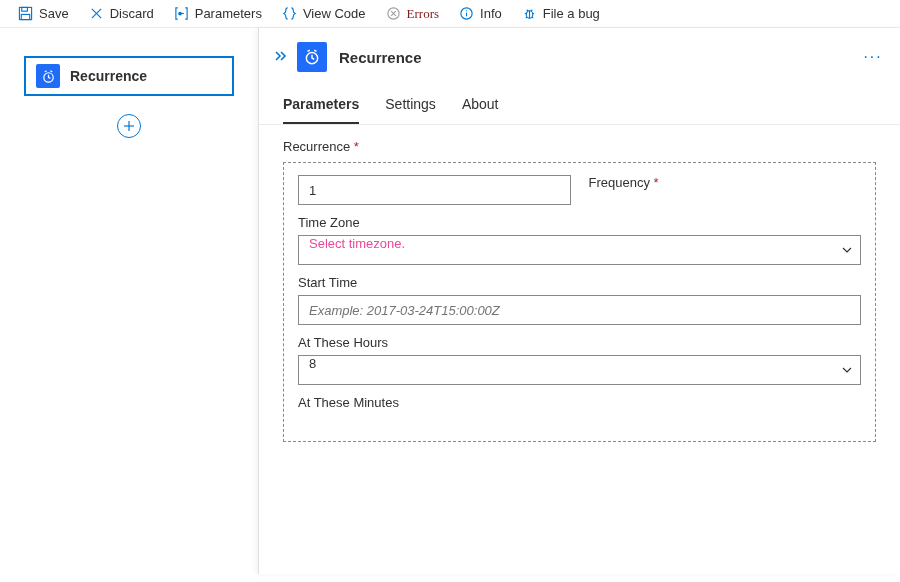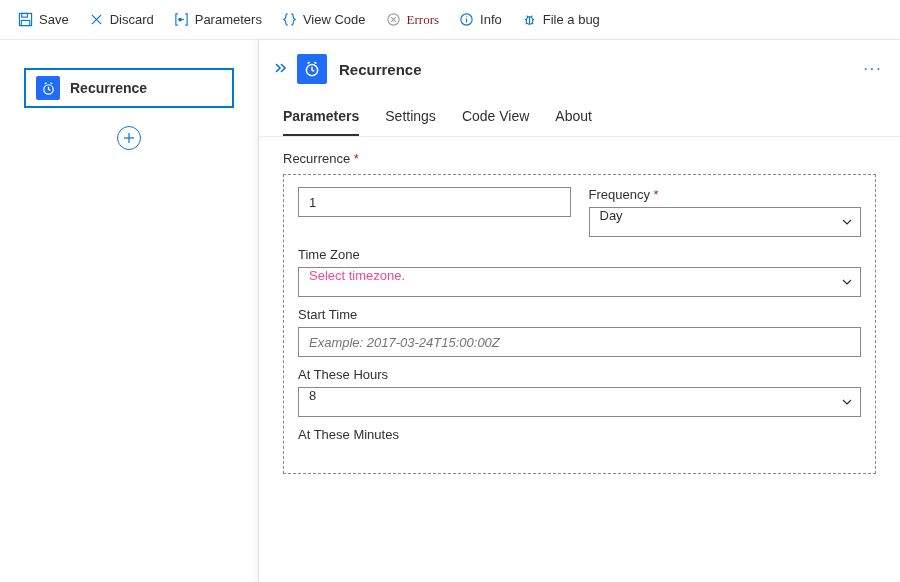--- a/index.html
+++ b/index.html
@@ -1,19 +1,19 @@
 <!DOCTYPE html>
 <html><head>
 <meta charset="utf-8">
 <style>
 * { box-sizing: border-box; margin: 0; padding: 0; font-family: "Segoe UI", Arial, sans-serif; }
 body { width: 900px; height: 582px; background: #fff; color: #323130; font-size: 13px; overflow: hidden; }
 
 
-.toolbar { display: flex; align-items: center; height: 40px; padding: 0 10px; gap: 4px; border-bottom: 1px solid #edebe9; }
+.toolbar { display: flex; align-items: center; height: 28px; padding: 0 10px; gap: 4px; border-bottom: 1px solid #edebe9; }
 .tbtn { display: inline-flex; align-items: center; gap: 6px; height: 28px; padding: 0 8px; color: #0078d4; cursor: pointer; font-size: 13px; }
 .tbtn.disabled { color: #a19f9d; }
 .tbtn svg { width: 15px; height: 15px; }
 .tbtn .lbl { color: #323130; }
 .tbtn.disabled .lbl { color: #7f1d1d; font-family: Liberation Serif, serif; }
 
 
 .main { display: flex; height: calc(100% - 36px); }
 .canvas { width: 258px; padding: 28px 24px; position: relative; }
 .node { display: flex; align-items: center; border: 2px solid #0078d4; height: 40px; padding: 0 10px; background: #fff; }
@@ -161,40 +161,33 @@
             <path d="M12 3l-2-1"></path>
           </svg>
       </div>
       <span class="panel-title">Recurrence</span>
       <span class="ellipsis">···</span>
     </div>
 
     <div class="tabs">
       <div class="tab active">Parameters</div>
       <div class="tab">Settings</div>
-      <div class="tab">Code View</div>
       <div class="tab">About</div>
     </div>
 
     <div class="body">
       <div class="section-title req">Recurrence</div>
 
       <div class="dashed-group">
         <div class="row">
           <div class="field">
             <div class="ctl"><input class="inp" value="1" style=""></div>
           </div>
           <div class="field">
             <span class="flabel req">Frequency</span>
-            <div class="ctl">
-              <div class="inp sel"><span>Day</span></div>
-              <svg class="chev" width="12" height="12" viewBox="0 0 12 12" fill="none" stroke="#323130" stroke-width="1.2">
-                  <path d="M2 4l4 4 4-4"></path>
-                </svg>
-            </div>
           </div>
         </div>
 
         <div class="row">
           <div class="field">
             <span class="flabel">Time Zone</span>
             <div class="ctl">
               <div class="inp sel placeholder-text"><span>Select timezone.</span></div>
               <svg class="chev" width="12" height="12" viewBox="0 0 12 12" fill="none" stroke="#323130" stroke-width="1.2">
                   <path d="M2 4l4 4 4-4"></path>

